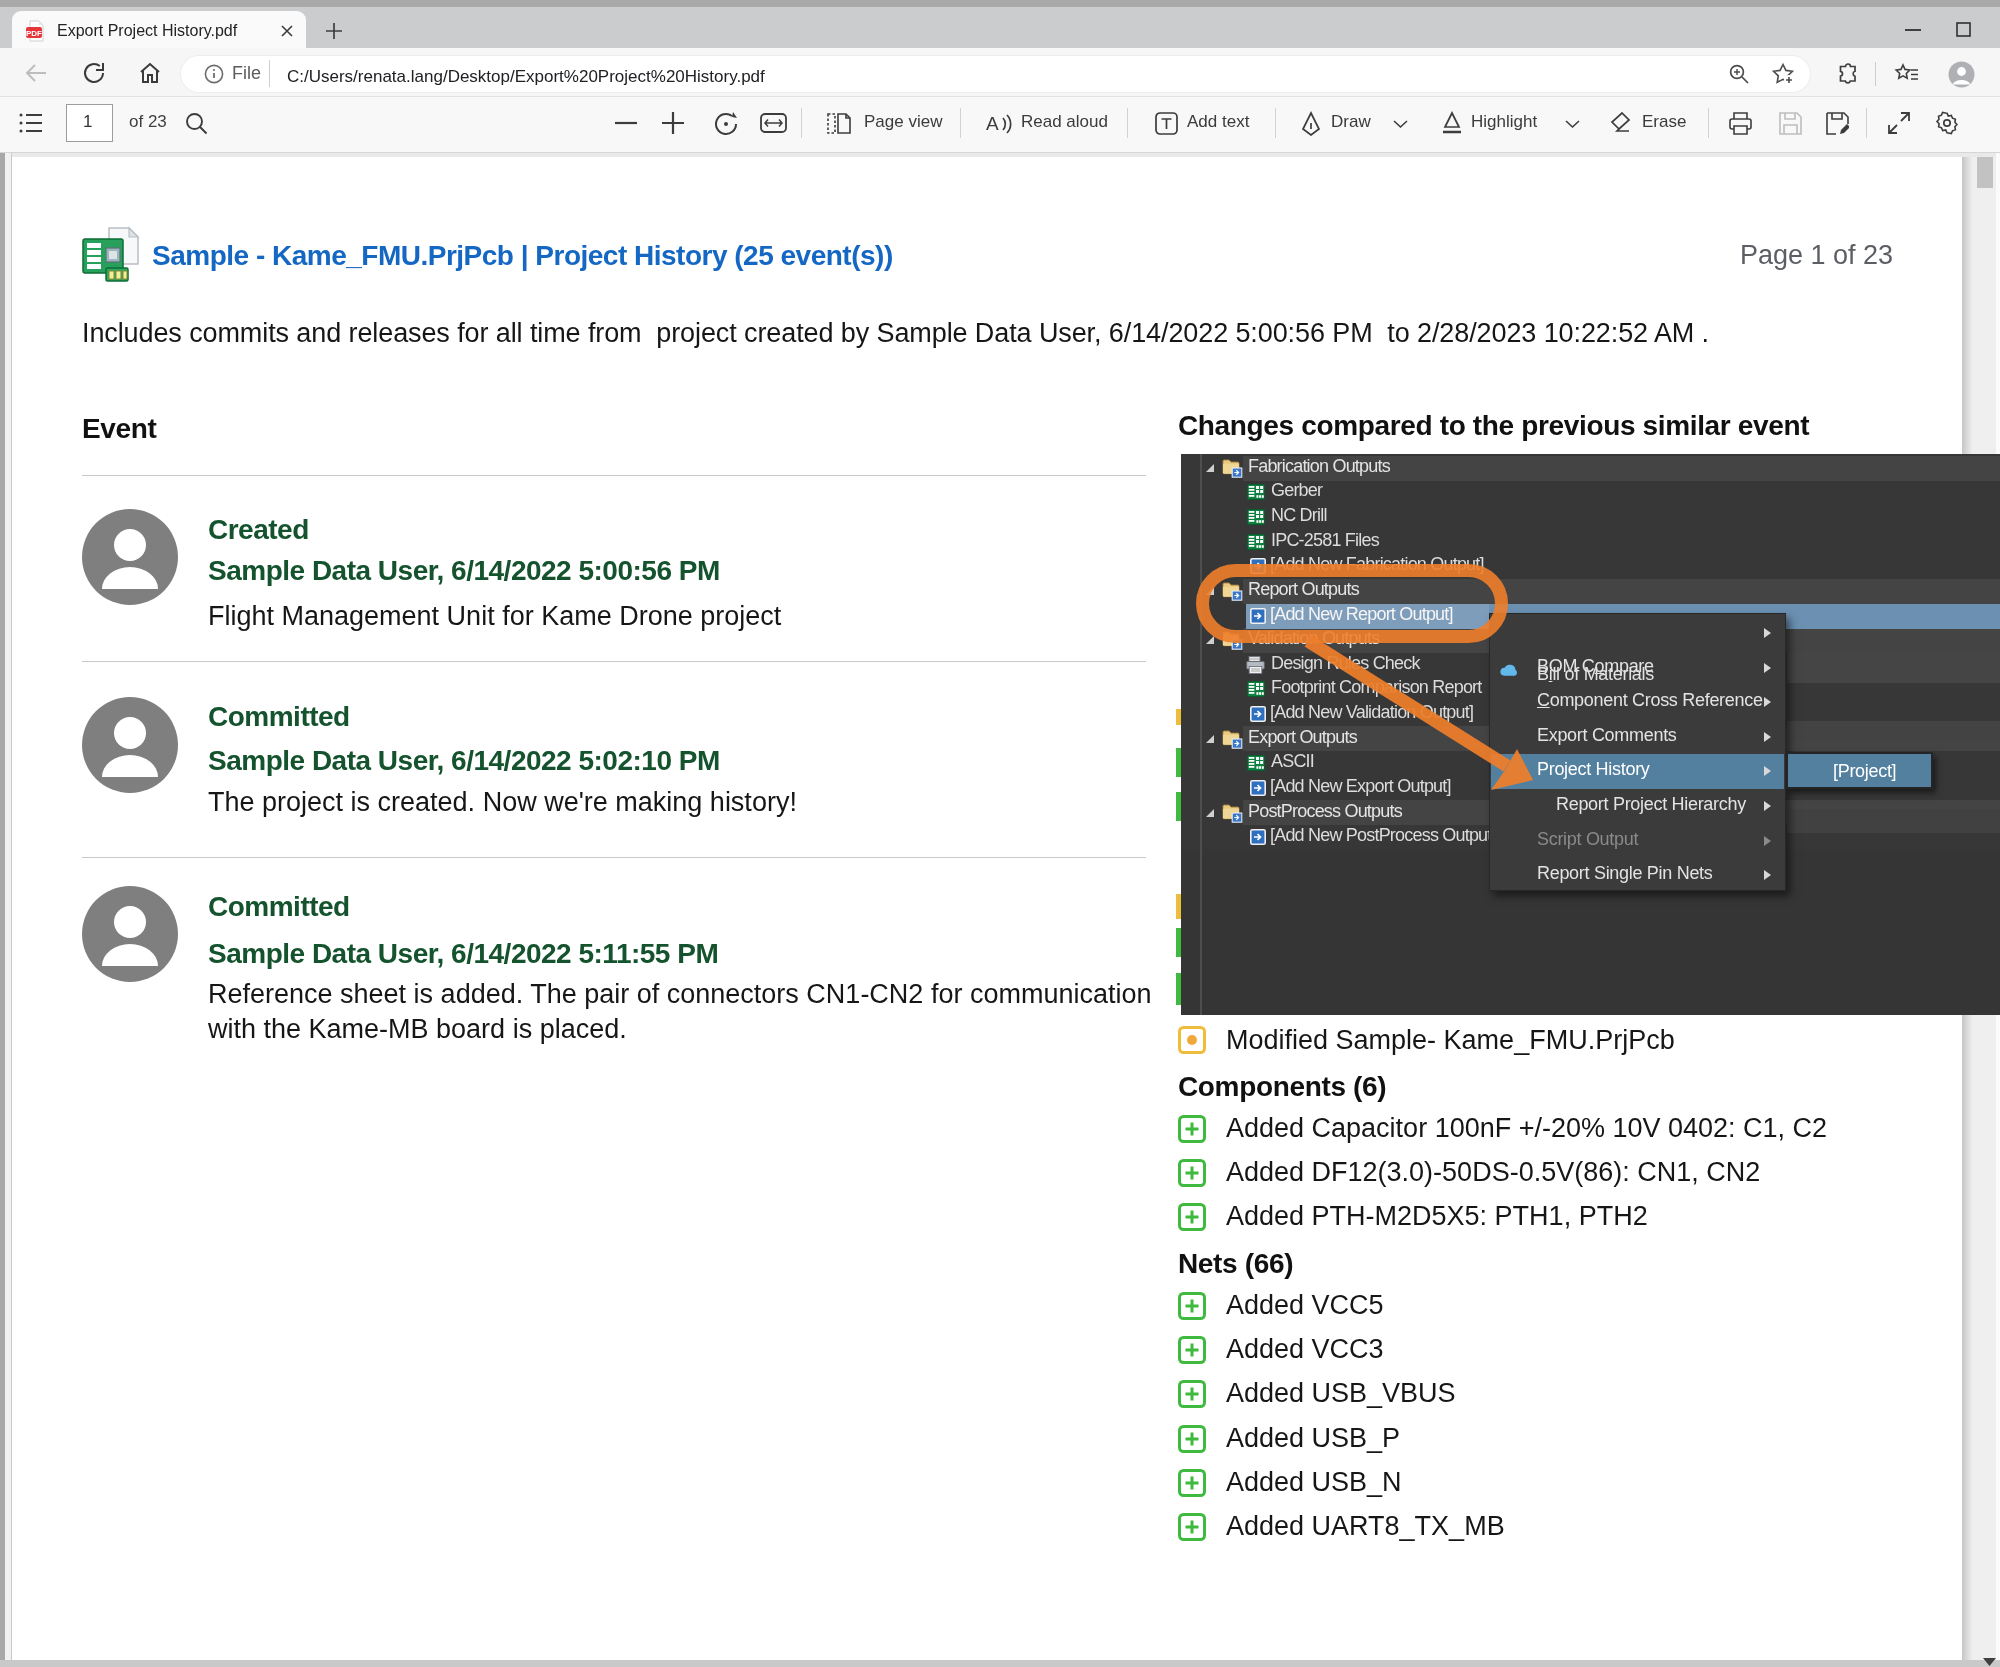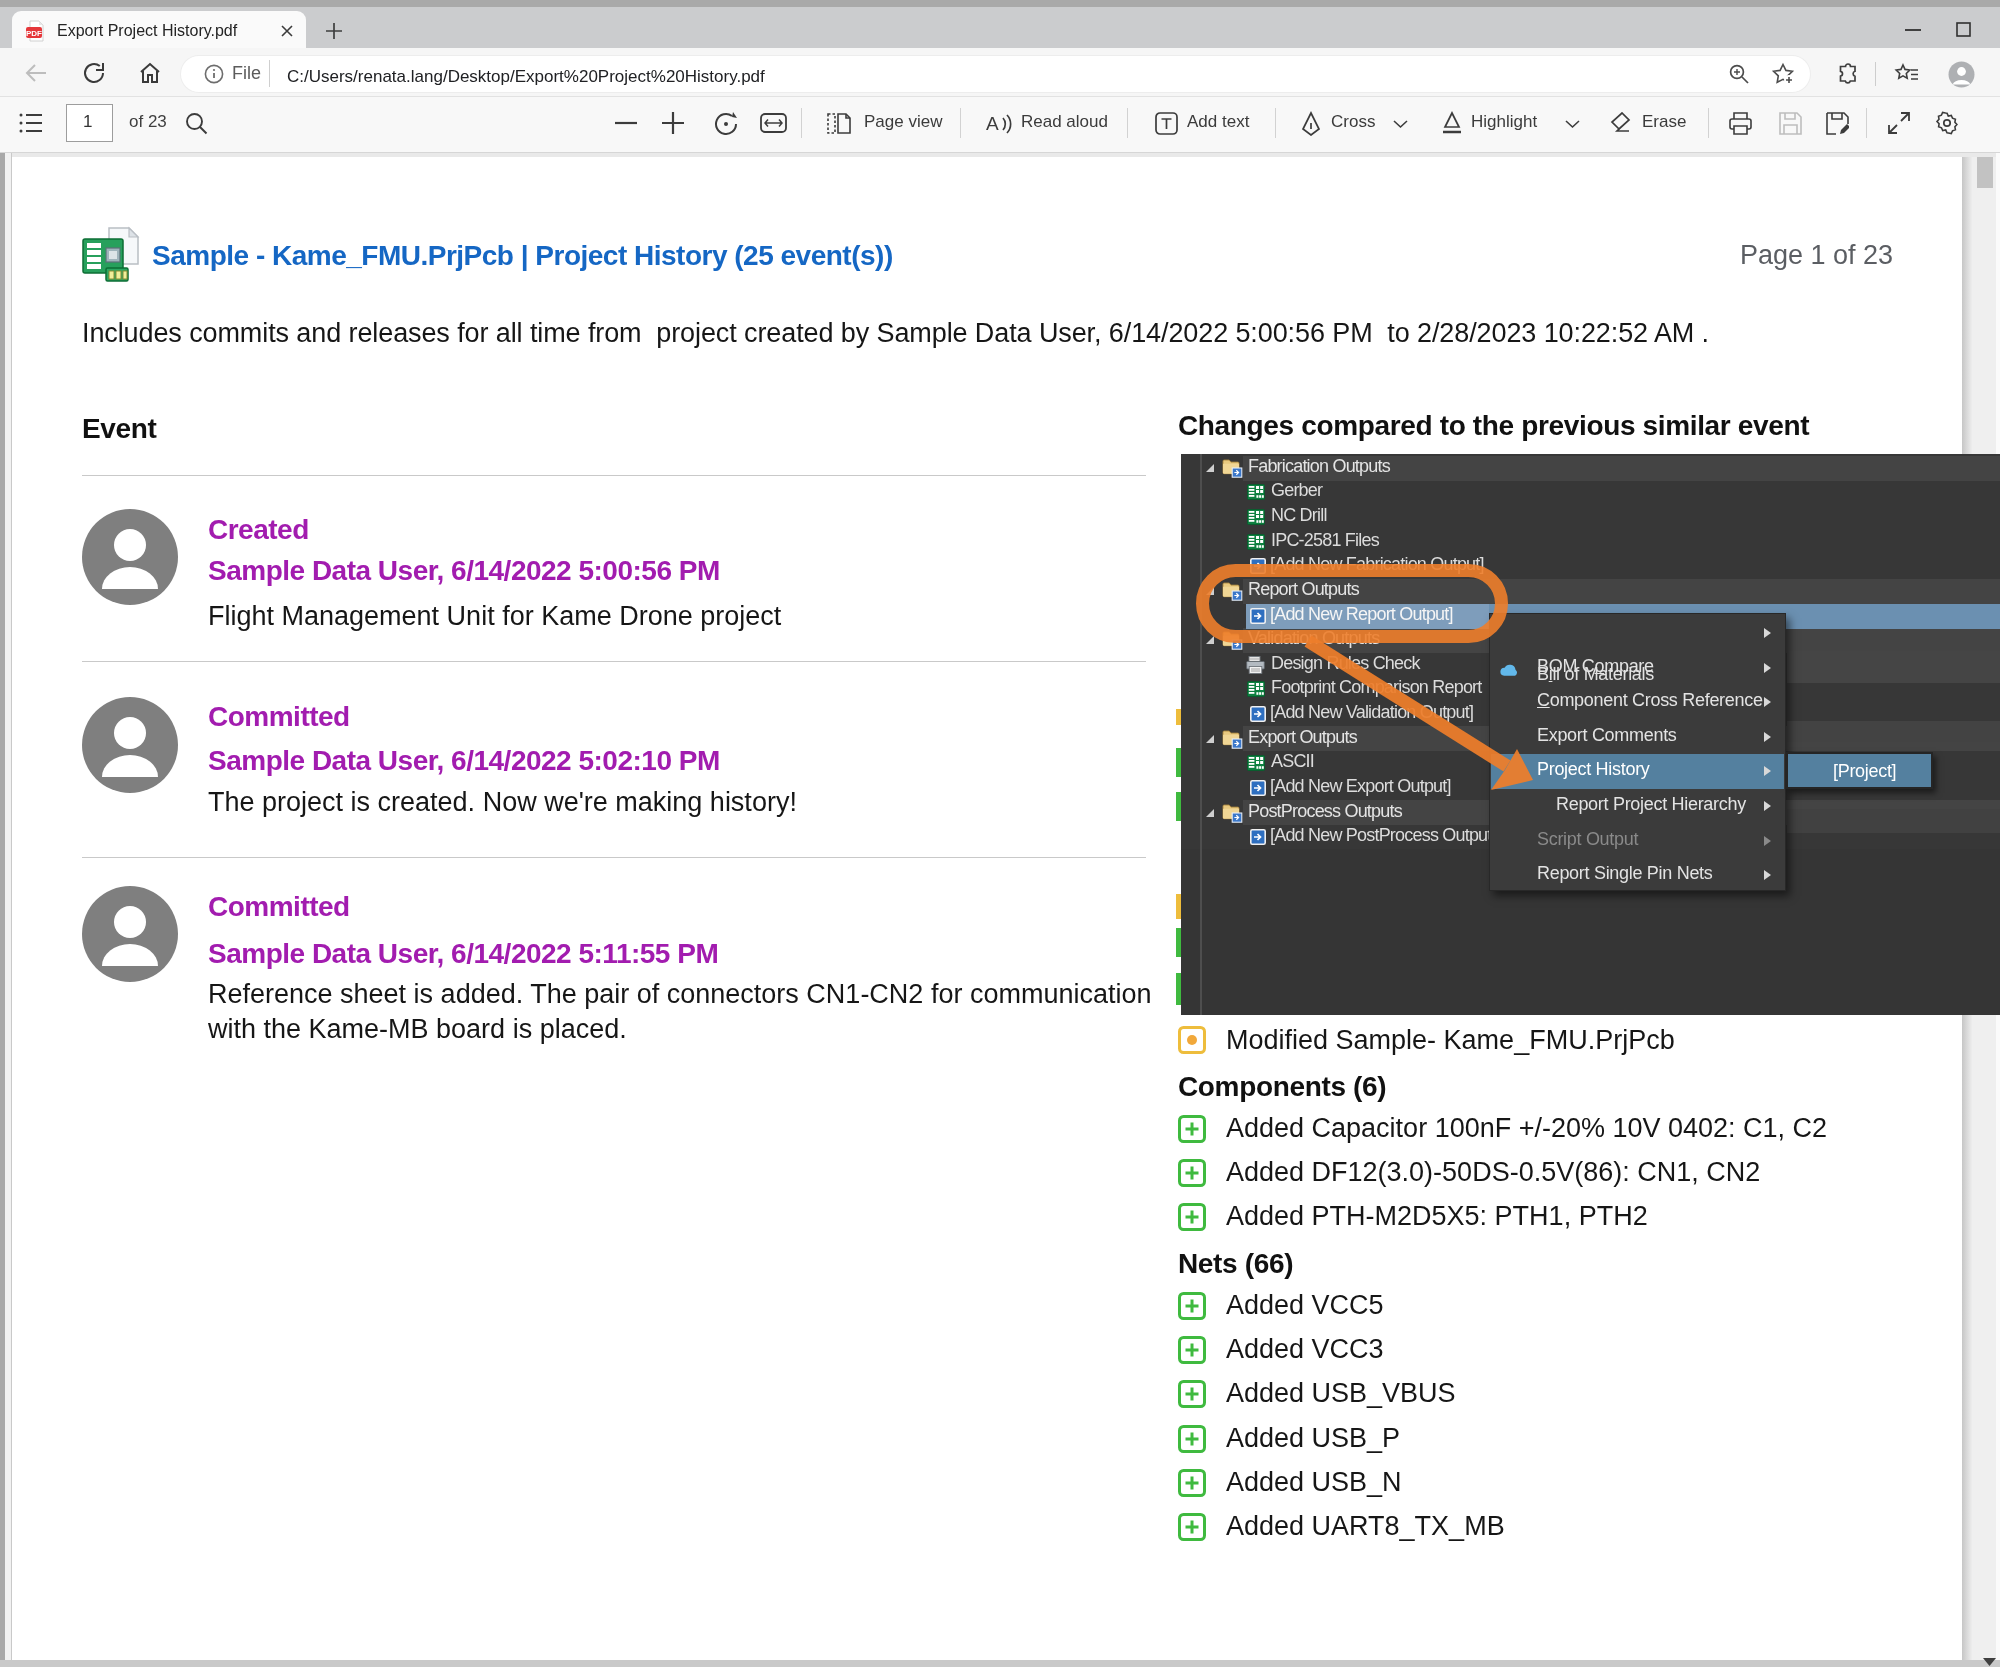--- a/index.html
+++ b/index.html
@@ -22,21 +22,21 @@
   #leftedge2{left:5px;top:153px;width:6px;height:1514px;background:#f1f1f1;}
   #leftedge3{left:11px;top:153px;width:1px;height:1514px;background:#c9c9c9;}
   #page{left:12px;top:157px;width:1950px;height:1503px;background:#ffffff;}
   #rgut1{left:1962px;top:157px;width:10px;height:1503px;background:linear-gradient(90deg,#c6c6c6,#ededed);}
   #rgut2{left:1972px;top:157px;width:24px;height:1510px;background:#efefef;}
   #rthumb{left:1977px;top:157px;width:16px;height:31px;background:#c2c2c2;}
   #redge{left:1996px;top:153px;width:4px;height:1514px;background:#fbfbfb;}
   #hscroll{left:0;top:1660px;width:2000px;height:7px;background:#c9c9c9;}
   
   .blue1{color:#1567c4;font-weight:bold;letter-spacing:-0.5px;}
-  .blue2{color:#a21caf;font-weight:bold;letter-spacing:-0.5px;}
+  .blue2{color:#14532d;font-weight:bold;letter-spacing:-0.5px;}
   .body{color:#161616;}
   .bold{color:#111;font-weight:bold;letter-spacing:-0.35px;}
   .rule{position:absolute;height:1px;background:#c9c9c9;}
   
   #panel{left:1181px;top:454px;width:819px;height:561px;background:#373737;}
   .band{position:absolute;left:62px;width:757px;height:25px;background:#444444;}
   .treetext{position:absolute;white-space:nowrap;font-size:18px;letter-spacing:-0.8px;color:#dcdcdc;}
   
   #menu{left:1489px;top:613px;width:297px;height:278px;background:#3b3b3b;border:1px solid #282828;box-sizing:border-box;box-shadow:4px 5px 8px rgba(0,0,0,0.5);}
   .mi{position:absolute;left:47px;white-space:nowrap;font-size:18px;letter-spacing:-0.3px;color:#e3e3e3;}
@@ -189,21 +189,21 @@
       <rect x="1" y="1" width="21" height="21" rx="4" fill="none" stroke="#3c3c3c" stroke-width="1.7"></rect>
       <path d="M6.5 7h10M11.5 7v10" stroke="#3c3c3c" stroke-width="1.7"></path>
     </svg>
     <div class="t" style="left:1187px;top:112px;font-size:17px;color:#3b3b3b;">Add text</div>
     <div class="abs" style="left:1275px;top:108px;width:1px;height:30px;background:#d2d2d2;"></div>
 
     <svg class="abs" style="left:1299px;top:111px" width="24" height="25" viewBox="0 0 24 25">
       <path d="M12 2L4 18l8 6 8-6z" fill="none" stroke="#3c3c3c" stroke-width="1.7"></path>
       <path d="M12 12v6" stroke="#3c3c3c" stroke-width="1.7"></path>
     </svg>
-    <div class="t" style="left:1331px;top:112px;font-size:17px;color:#3b3b3b;">Cross</div>
+    <div class="t" style="left:1331px;top:112px;font-size:17px;color:#3b3b3b;">Draw</div>
     <svg class="abs" style="left:1393px;top:119px" width="15" height="10" viewBox="0 0 15 10">
         <path d="M1 2l6.5 6L14 2" fill="none" stroke="#3c3c3c" stroke-width="1.6"></path>
       </svg>
 
     <svg class="abs" style="left:1440px;top:111px" width="24" height="25" viewBox="0 0 24 25">
       <path d="M12 2L5 16h14z" fill="none" stroke="#3c3c3c" stroke-width="1.7"></path>
       <path d="M3 21h18" stroke="#3c3c3c" stroke-width="2.5"></path>
     </svg>
     <div class="t" style="left:1471px;top:112px;font-size:17px;color:#3b3b3b;">Highlight</div>
     <svg class="abs" style="left:1565px;top:119px" width="15" height="10" viewBox="0 0 15 10">

